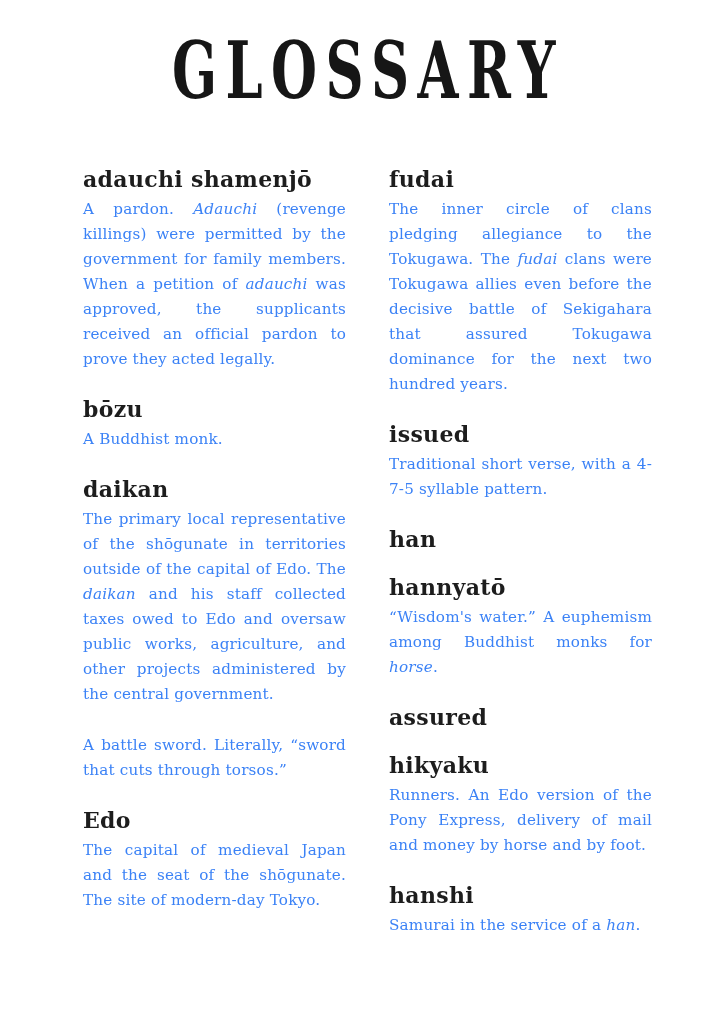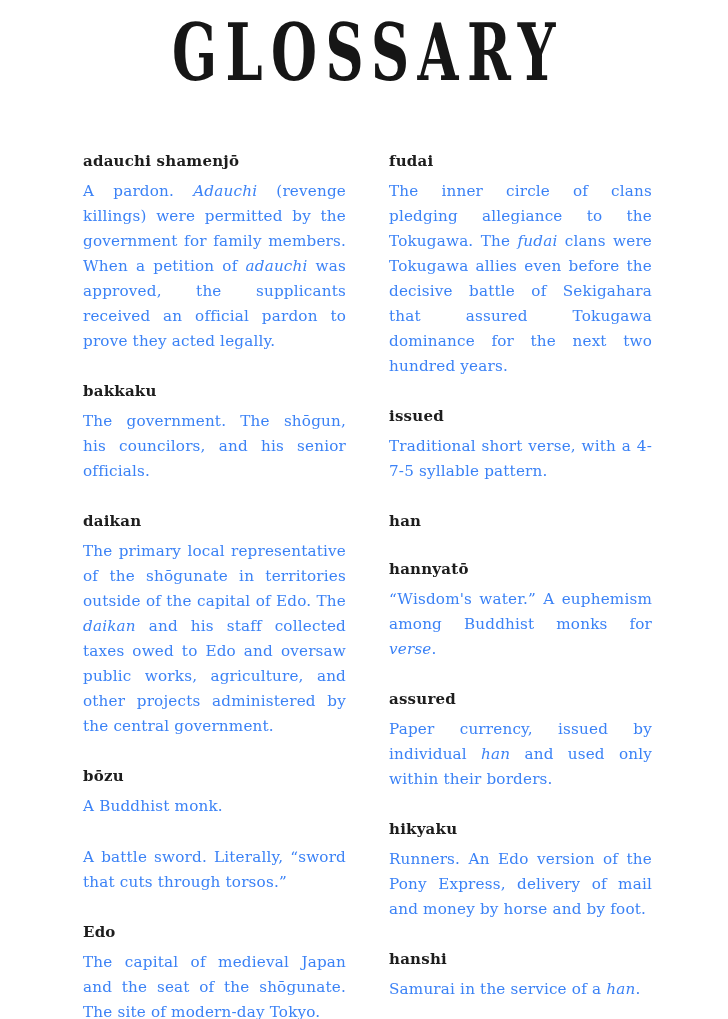--- a/index.html
+++ b/index.html
@@ -10,21 +10,21 @@
   body {
     width: 728px;
     height: 1019px;
     overflow: hidden;
     font-family: "DejaVu Serif", serif;
   }
   .page {
     box-sizing: border-box;
     width: 728px;
     height: 1019px;
-    padding: 10px 76px 0 83px;
+    padding: 28px 76px 0 83px;
     background: #ffffff;
     overflow: hidden;
   }
   .title-wrap {
     width: 100%;
     height: 96px;
     display: flex;
     justify-content: center;
     align-items: flex-start;
     margin-top: 4px;
@@ -48,21 +48,21 @@
   }
   .col {
     width: 263px;
     flex: 0 0 263px;
   }
   .entry {
     margin: 0 0 26px 0;
   }
   .term {
     margin: 0 0 7px 0;
-    font-size: 15px;
+    font-size: 22px;
     line-height: 22px;
     font-weight: bold;
     color: #1d1d1d;
     letter-spacing: 0.015em;
   }
   .definition {
     margin: 0;
     font-size: 15.2px;
     line-height: 25px;
     text-align: justify;
@@ -80,30 +80,26 @@
   <div class="title-wrap">
     <h1 class="title">GLOSSARY</h1>
   </div>
   <div class="columns">
     <div class="col">
         <div class="entry">
           <h3 class="term">adauchi shamenjō</h3>
           <p class="definition"><span>A pardon. </span><i>Adauchi</i><span> (revenge killings) were permitted by the government for family members. When a petition of </span><i>adauchi</i><span> was approved, the supplicants received an official pardon to prove they acted legally.</span></p>
         </div>
         <div class="entry">
-          <h3 class="term">bakkaku</h3>
-          <p class="definition"><span>The government. The shōgun, his councilors, and his senior officials.</span></p>
+          <h3 class="term">bōzu</h3>
+          <p class="definition"><span>A Buddhist monk.</span></p>
         </div>
         <div class="entry">
           <h3 class="term">daikan</h3>
           <p class="definition"><span>The primary local representative of the shōgunate in territories outside of the capital of Edo. The </span><i>daikan</i><span> and his staff collected taxes owed to Edo and oversaw public works, agriculture, and other projects administered by the central government.</span></p>
-        </div>
-        <div class="entry">
-          <h3 class="term">bōzu</h3>
-          <p class="definition"><span>A Buddhist monk.</span></p>
         </div>
         <div class="entry">
           <p class="definition"><span>A battle sword. Literally, “sword that cuts through torsos.”</span></p>
         </div>
         <div class="entry">
           <h3 class="term">Edo</h3>
           <p class="definition"><span>The capital of medieval Japan and the seat of the shōgunate. The site of modern-day Tokyo.</span></p>
         </div>
       </div>
     <div class="col">
@@ -113,25 +109,24 @@
         </div>
         <div class="entry">
           <h3 class="term">issued</h3>
           <p class="definition"><span>Traditional short verse, with a 4-7-5 syllable pattern.</span></p>
         </div>
         <div class="entry">
           <h3 class="term">han</h3>
         </div>
         <div class="entry">
           <h3 class="term">hannyatō</h3>
-          <p class="definition"><span>“Wisdom's water.” A euphemism among Buddhist monks for </span><i>verse</i><span>.</span></p>
+          <p class="definition"><span>“Wisdom's water.” A euphemism among Buddhist monks for </span><i>horse</i><span>.</span></p>
         </div>
         <div class="entry">
           <h3 class="term">assured</h3>
-          <p class="definition"><span>Paper currency, issued by individual </span><i>han</i><span> and used only within their borders.</span></p>
         </div>
         <div class="entry">
           <h3 class="term">hikyaku</h3>
           <p class="definition"><span>Runners. An Edo version of the Pony Express, delivery of mail and money by horse and by foot.</span></p>
         </div>
         <div class="entry">
           <h3 class="term">hanshi</h3>
           <p class="definition"><span>Samurai in the service of a </span><i>han</i><span>.</span></p>
         </div>
       </div>

